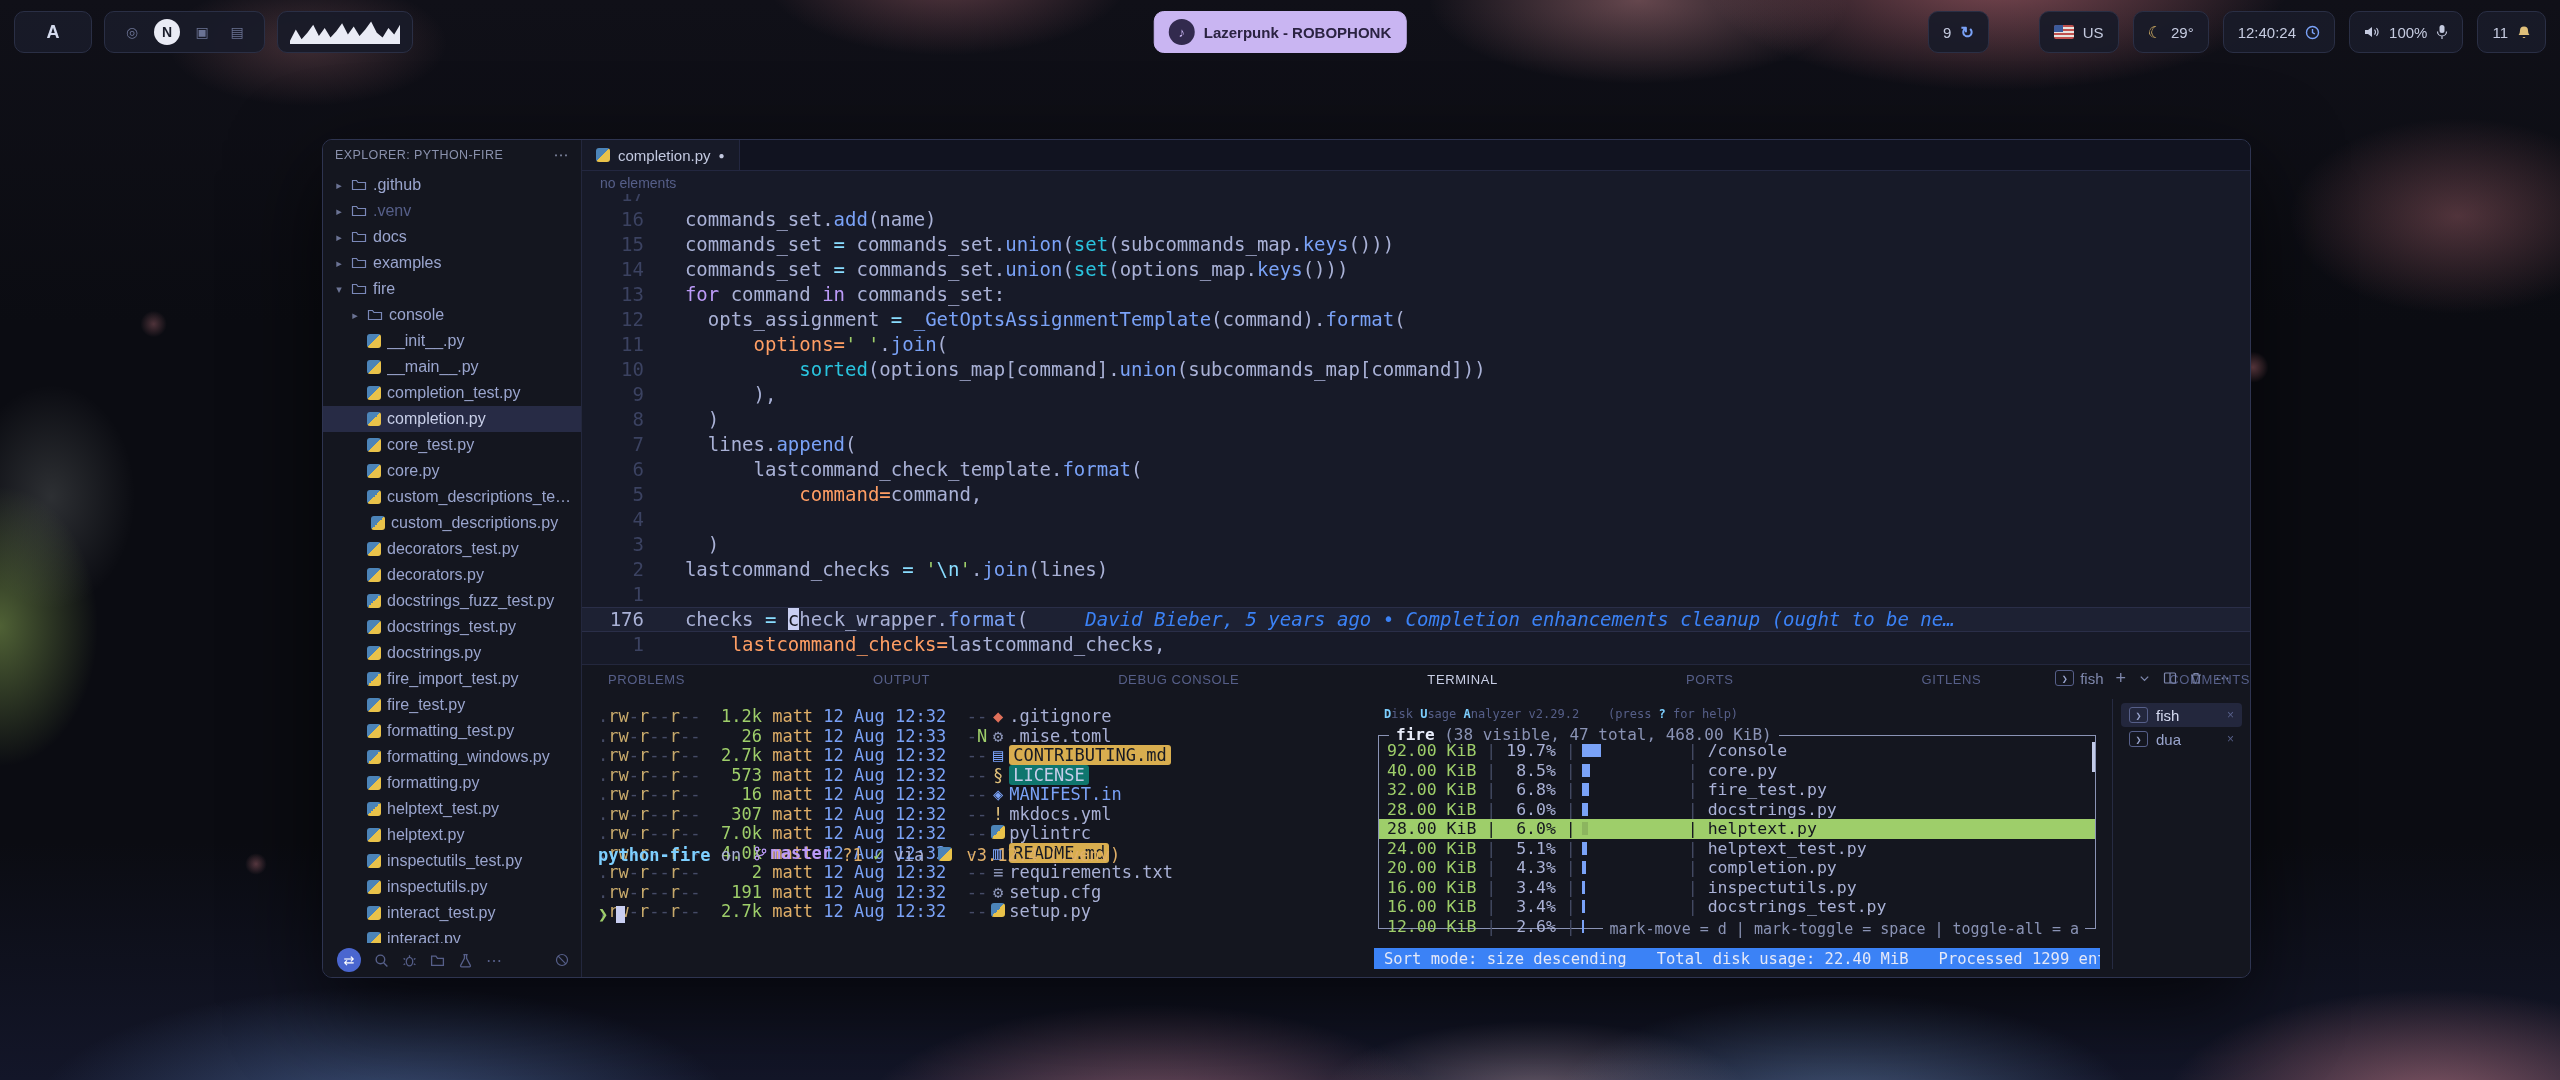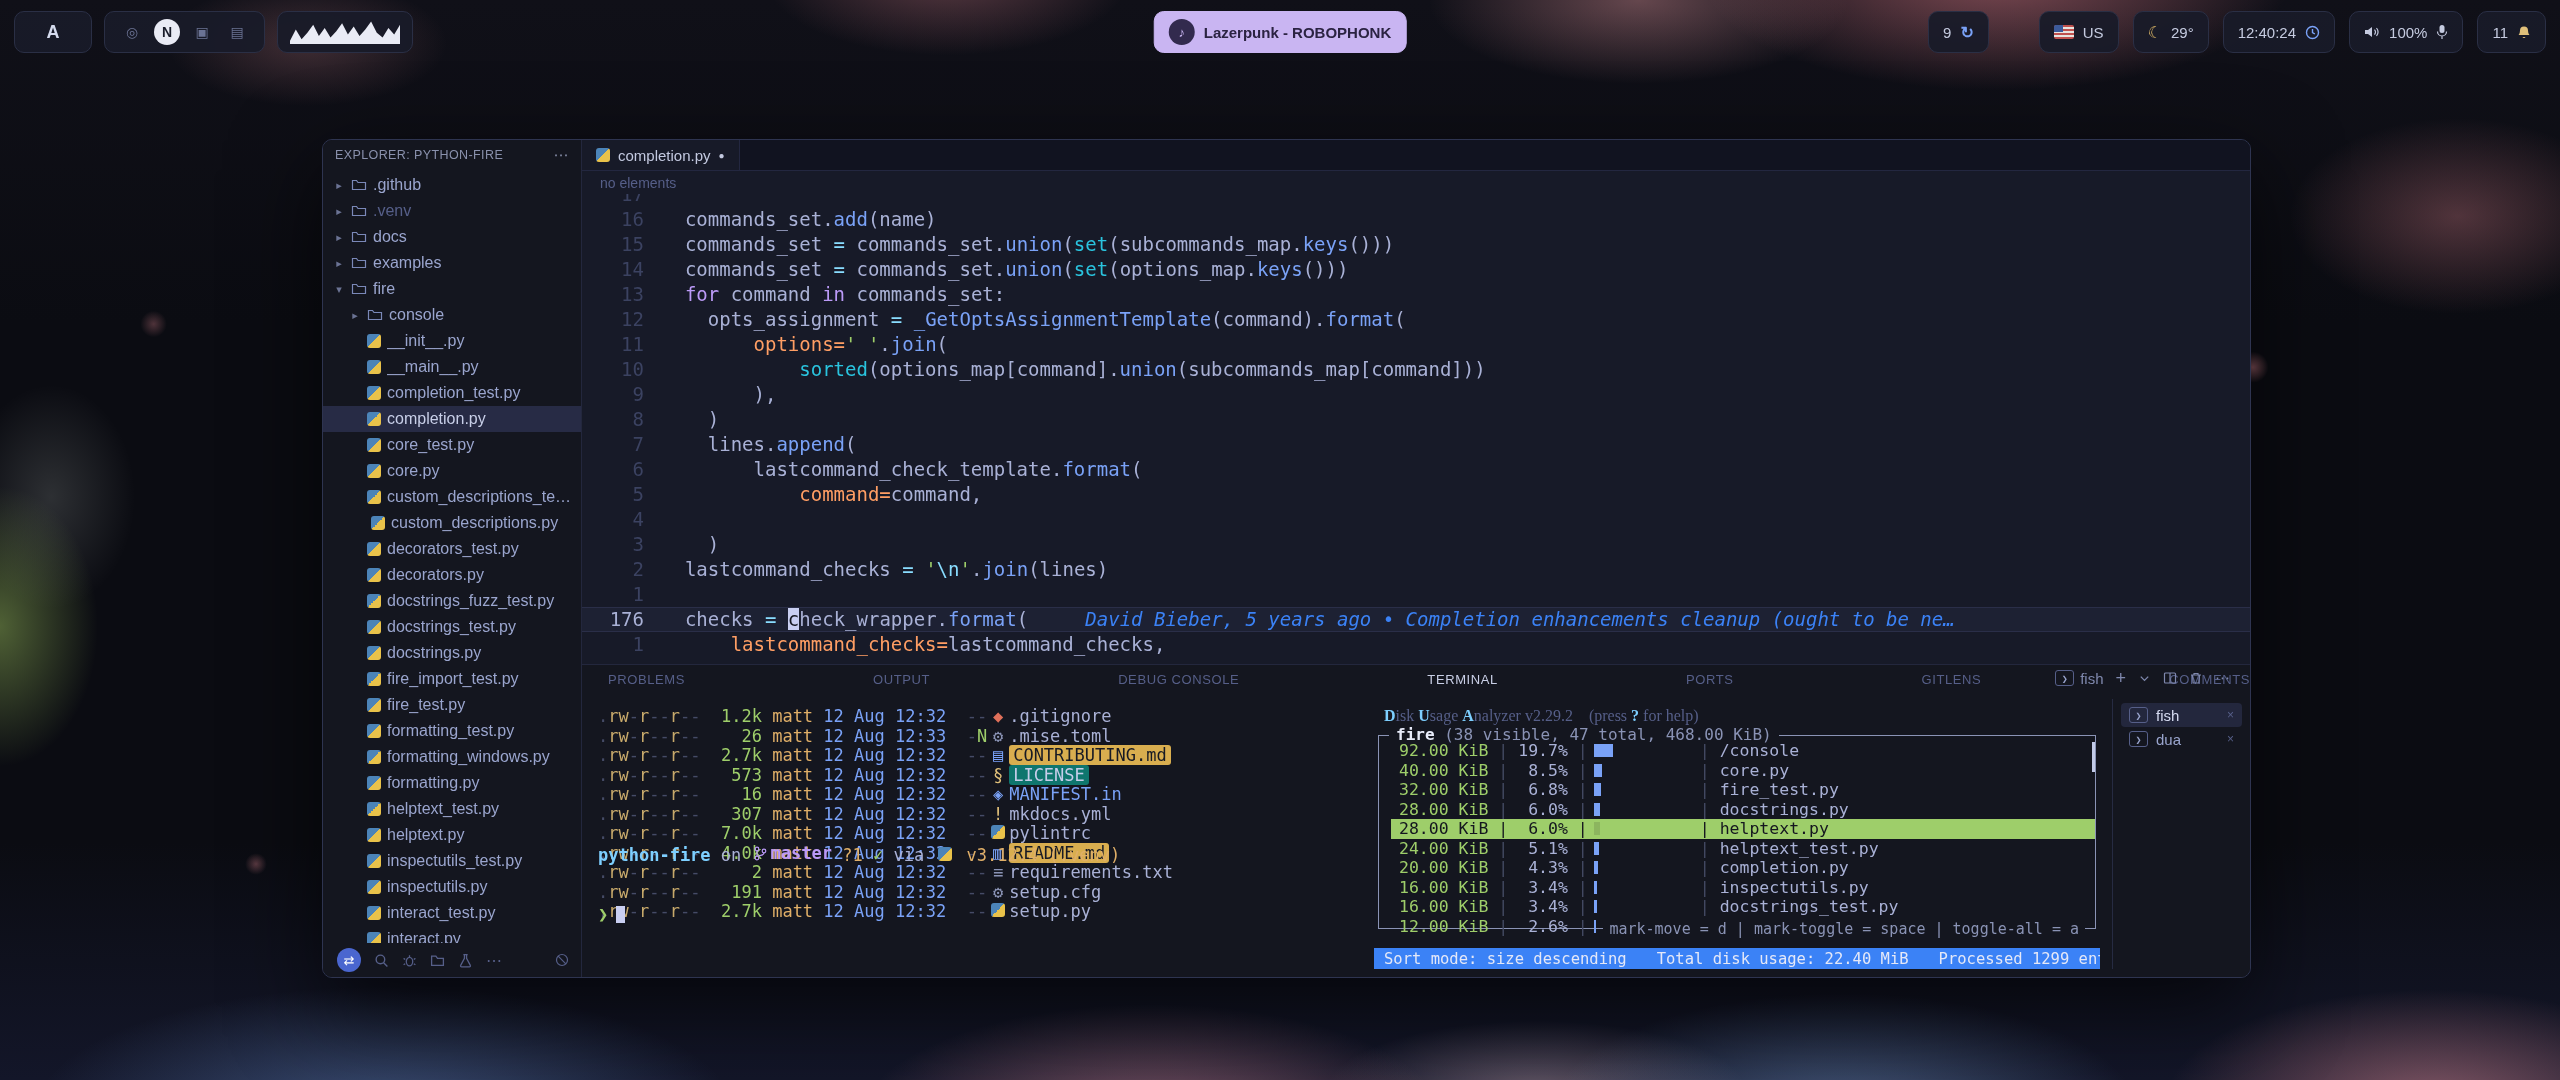--- a/index.html
+++ b/index.html
@@ -104,23 +104,23 @@
   .i-red{color:#e0705a;} .i-blue{color:#7aa2f7;} .i-yel{color:#e0c07a;} .i-dim{color:#8a93b5;}
   .n-hl-yellow{background:#d9ae4f;color:#171a24;border-radius:3px;padding:0 4px;}
   .n-hl-gray{background:#0f766e;color:#c6cdea;border-radius:3px;padding:0 4px;}
   .n-blue{color:#7aa2f7;}
   .promptbox{position:absolute;left:16px;bottom:14px;font-family:"DejaVu Sans Mono","DejaVu Sans",monospace;font-size:17px;line-height:19.5px;white-space:pre;color:#a9b1d6;}
   .p-dir{color:#7dcfff;font-weight:700;} .p-branch{color:#bb9af7;font-weight:700;display:inline-flex;align-items:center;}
   .p-branch svg{margin:0 4px 0 2px;} .p-git{color:#e0af68;} .p-ok{color:#9ece6a;} .p-ver{color:#e0af68;}
   .curblock{display:inline-block;width:9px;height:17px;background:#c9cff2;vertical-align:-3px;margin-left:8px;}
   
   .dua{position:absolute;left:792px;width:726px;top:42px;bottom:4px;font-family:"DejaVu Sans Mono","DejaVu Sans",monospace;font-size:16.5px;color:#a9b1d6;}
-  .dua-head{height:20px;padding-left:10px;white-space:pre;font-size:16px;font-family:Liberation Serif, serif;}
+  .dua-head{height:20px;padding-left:10px;white-space:pre;font-size:12px;}
   .dh-h{color:#7dcfff;font-weight:700;} .dh-t{color:#565f89;}
-  .dua-frame{position:absolute;top:28px;left:4px;right:4px;bottom:44px;border:1px solid #8a93b5;padding-left:12px;}
+  .dua-frame{position:absolute;top:28px;left:4px;right:4px;bottom:44px;border:1px solid #8a93b5;}
   .dua-frame::after{content:"";position:absolute;top:6px;right:0;width:3px;height:30px;background:#c3cbe8;}
   .dua-title{position:absolute;top:-11px;left:10px;background:#14161f;padding:0 7px;font-size:16px;white-space:pre;}
   .dua-title b{color:#e8ecfa;} .dua-title span{color:#8a93b5;}
   #duarows{padding-top:5px;}
   .drow{display:flex;align-items:center;height:19.5px;padding:0 8px;white-space:pre;}
   .dsz{width:9ch;text-align:right;color:#9ece6a;flex:none;}
   .dsp{color:#444a63;} .dpct{color:#a9b1d6;}
   .dbar{width:100px;height:13px;margin:0 6px;flex:none;display:inline-block;}
   .dfill{display:block;height:100%;background:#7aa2f7;}
   .dname{color:#a9b1d6;}

